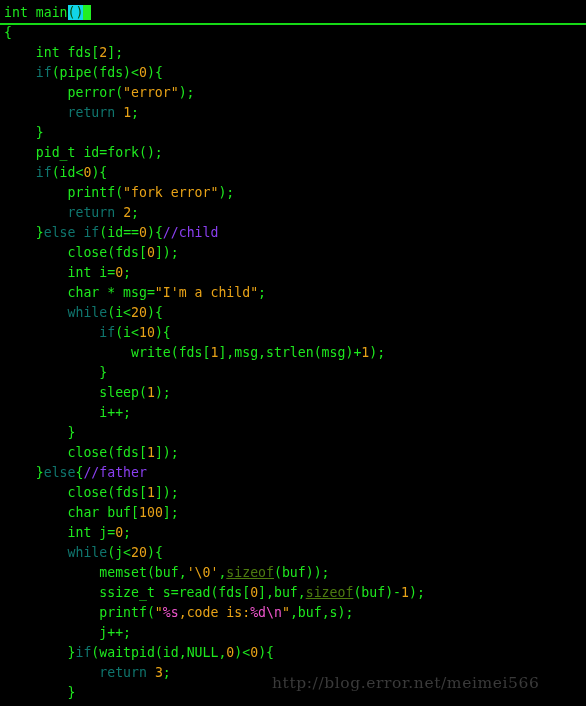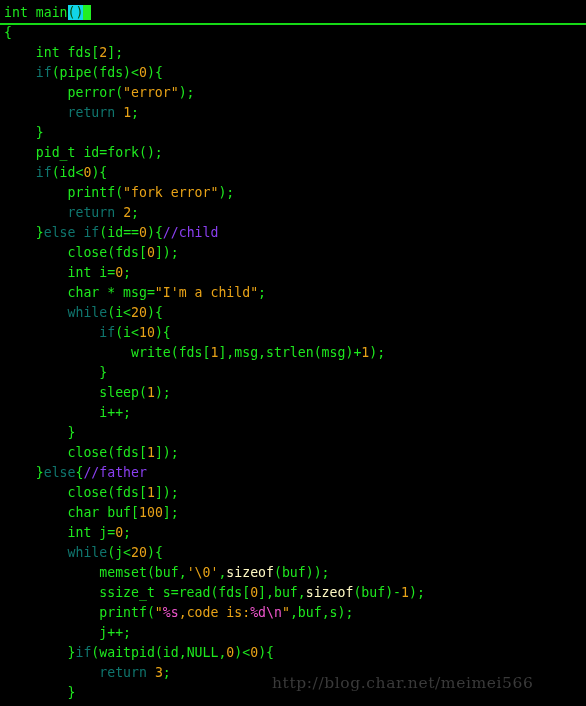--- a/index.html
+++ b/index.html
@@ -42,21 +42,21 @@
     box-sizing: border-box;
   }
 
   
   .t-plain  { color: #1ee81e; }
   .t-kw     { color: #0f766e; }
   .t-num    { color: #e8a317; }
   .t-str    { color: #e8a317; }
   .t-fmt    { color: #ee55cc; }
   .t-cmt    { color: #8a3ff0; margin-top: 10px; }
-  .t-builtin{ color: #fef9c3; }
+  .t-builtin{ color: #4d7c0f; text-decoration: underline; }
 
   
   .cursor-line {
     position: relative;
   }
   .sel-paren {
     background: #11d5e8;
     color: #0a4a0a;
   }
   .cursor-block {
@@ -81,14 +81,14 @@
     color: #3a3a3a;
     letter-spacing: 0.6px;
     white-space: pre;
   }
 </style>
 </head>
 <body>
 
 <div id="editor">
   <div class="code" id="code-area"><div class="line cursor-line"><span class="t-plain">int main</span><span class="sel-paren">()</span><span class="cursor-block"> </span><div class="rule"></div></div><div class="line"><span class="t-plain">{</span></div><div class="line"><span class="t-plain">    int fds</span><span class="t-plain">[</span><span class="t-num">2</span><span class="t-plain">];</span></div><div class="line"><span class="t-plain">    </span><span class="t-kw">if</span><span class="t-plain">(pipe(fds)&lt;</span><span class="t-num">0</span><span class="t-plain">){</span></div><div class="line"><span class="t-plain">        perror(</span><span class="t-str">"error"</span><span class="t-plain">);</span></div><div class="line"><span class="t-plain">        </span><span class="t-kw">return</span><span class="t-plain"> </span><span class="t-num">1</span><span class="t-plain">;</span></div><div class="line"><span class="t-plain">    }</span></div><div class="line"><span class="t-plain">    pid_t id=fork();</span></div><div class="line"><span class="t-plain">    </span><span class="t-kw">if</span><span class="t-plain">(id&lt;</span><span class="t-num">0</span><span class="t-plain">){</span></div><div class="line"><span class="t-plain">        printf(</span><span class="t-str">"fork error"</span><span class="t-plain">);</span></div><div class="line"><span class="t-plain">        </span><span class="t-kw">return</span><span class="t-plain"> </span><span class="t-num">2</span><span class="t-plain">;</span></div><div class="line"><span class="t-plain">    }</span><span class="t-kw">else</span><span class="t-plain"> </span><span class="t-kw">if</span><span class="t-plain">(id==</span><span class="t-num">0</span><span class="t-plain">){</span><span class="t-cmt">//child</span></div><div class="line"><span class="t-plain">        close(fds</span><span class="t-plain">[</span><span class="t-num">0</span><span class="t-plain">]);</span></div><div class="line"><span class="t-plain">        int i=</span><span class="t-num">0</span><span class="t-plain">;</span></div><div class="line"><span class="t-plain">        char * msg=</span><span class="t-str">"I'm a child"</span><span class="t-plain">;</span></div><div class="line"><span class="t-plain">        </span><span class="t-kw">while</span><span class="t-plain">(i&lt;</span><span class="t-num">20</span><span class="t-plain">){</span></div><div class="line"><span class="t-plain">            </span><span class="t-kw">if</span><span class="t-plain">(i&lt;</span><span class="t-num">10</span><span class="t-plain">){</span></div><div class="line"><span class="t-plain">                write(fds</span><span class="t-plain">[</span><span class="t-num">1</span><span class="t-plain">],msg,strlen(msg)+</span><span class="t-num">1</span><span class="t-plain">);</span></div><div class="line"><span class="t-plain">            }</span></div><div class="line"><span class="t-plain">            sleep(</span><span class="t-num">1</span><span class="t-plain">);</span></div><div class="line"><span class="t-plain">            i++;</span></div><div class="line"><span class="t-plain">        }</span></div><div class="line"><span class="t-plain">        close(fds</span><span class="t-plain">[</span><span class="t-num">1</span><span class="t-plain">]);</span></div><div class="line"><span class="t-plain">    }</span><span class="t-kw">else</span><span class="t-plain">{</span><span class="t-cmt">//father</span></div><div class="line"><span class="t-plain">        close(fds</span><span class="t-plain">[</span><span class="t-num">1</span><span class="t-plain">]);</span></div><div class="line"><span class="t-plain">        char buf</span><span class="t-plain">[</span><span class="t-num">100</span><span class="t-plain">];</span></div><div class="line"><span class="t-plain">        int j=</span><span class="t-num">0</span><span class="t-plain">;</span></div><div class="line"><span class="t-plain">        </span><span class="t-kw">while</span><span class="t-plain">(j&lt;</span><span class="t-num">20</span><span class="t-plain">){</span></div><div class="line"><span class="t-plain">            memset(buf,</span><span class="t-str">'\0'</span><span class="t-plain">,</span><span class="t-builtin">sizeof</span><span class="t-plain">(buf));</span></div><div class="line"><span class="t-plain">            ssize_t s=read(fds</span><span class="t-plain">[</span><span class="t-num">0</span><span class="t-plain">],buf,</span><span class="t-builtin">sizeof</span><span class="t-plain">(buf)-</span><span class="t-num">1</span><span class="t-plain">);</span></div><div class="line"><span class="t-plain">            printf(</span><span class="t-str">"</span><span class="t-fmt">%s</span><span class="t-str">,code is:</span><span class="t-fmt">%d</span><span class="t-fmt">\n</span><span class="t-str">"</span><span class="t-plain">,buf,s);</span></div><div class="line"><span class="t-plain">            j++;</span></div><div class="line"><span class="t-plain">        }</span><span class="t-kw">if</span><span class="t-plain">(waitpid(id,NULL,</span><span class="t-num">0</span><span class="t-plain">)&lt;</span><span class="t-num">0</span><span class="t-plain">){</span></div><div class="line"><span class="t-plain">            </span><span class="t-kw">return</span><span class="t-plain"> </span><span class="t-num">3</span><span class="t-plain">;</span></div><div class="line"><span class="t-plain">        }</span></div><div class="line"><span class="t-plain">    }</span></div></div>
-  <div class="watermark">http://blog.char.net/meimei566</div>
+  <div class="watermark">http://blog.error.net/meimei566</div>
 </div>
 
 </body></html>

